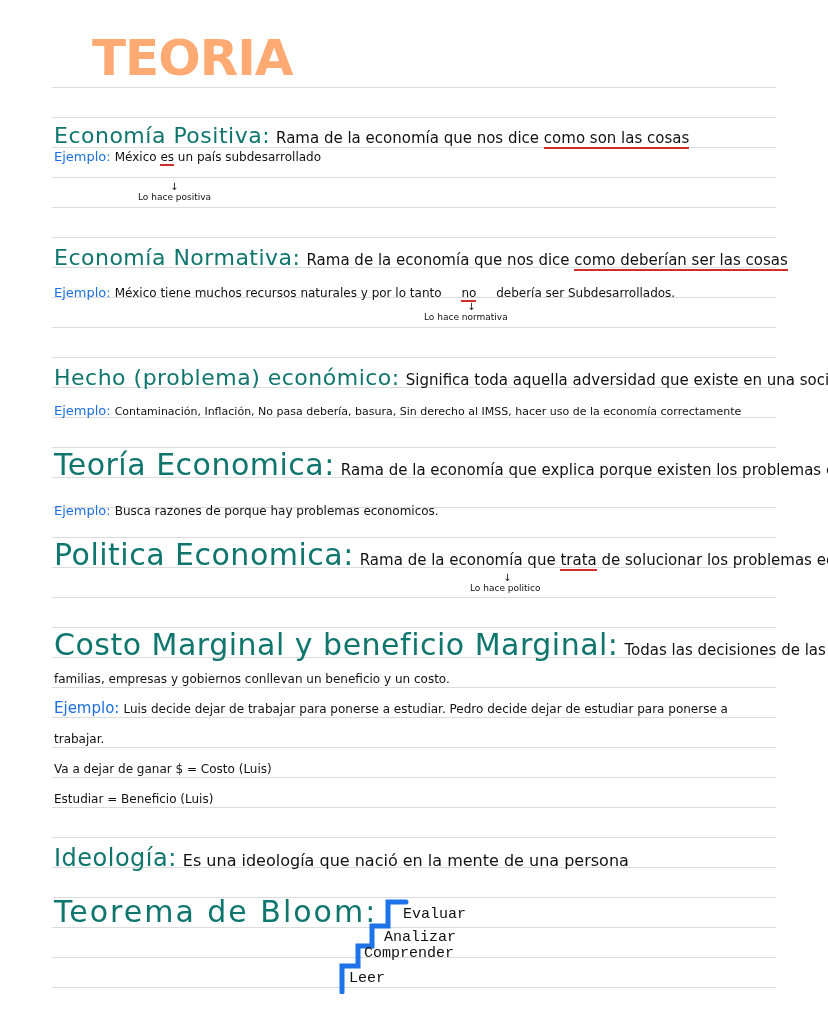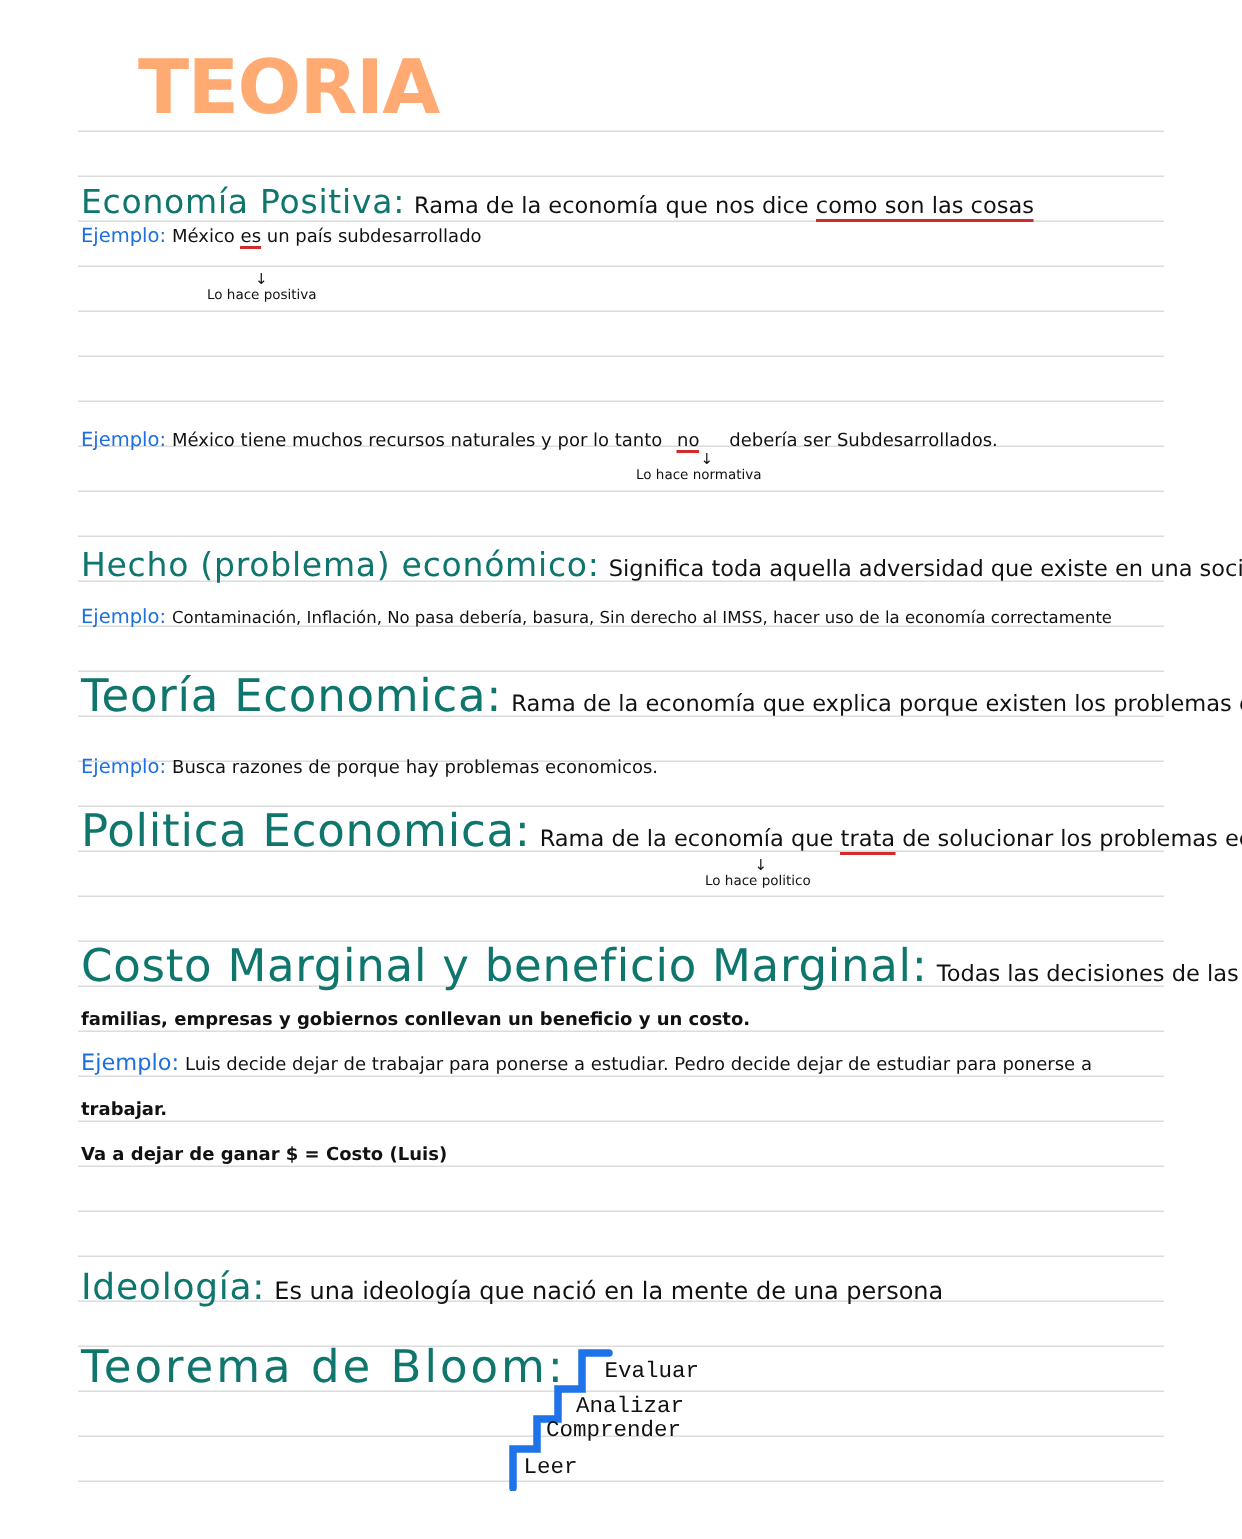--- a/index.html
+++ b/index.html
@@ -9,21 +9,21 @@
   .rule { position:absolute; left:52px; width:724px; height:1px; background:#dcdcdc; }
   .title { position:absolute; left:92px; top:28px; font-family:"DejaVu Sans", sans-serif;
            font-weight:bold; font-size:50px; letter-spacing:-1px; color:#ffaa73; line-height:60px; }
   .line { position:absolute; left:54px; white-space:nowrap; line-height:24px; }
   .term { color:#0f766e; font-size:22px; letter-spacing:0.5px; }
   .term.big { font-size:30px; }
   .def { color:#111; font-size:14px; margin-left:6px; }
   .def.lg { font-size:15px; }
   .ex-label { color:#1d6fe0; font-size:13px; }
   .ex-text { color:#111; font-size:12px; margin-left:4px; }
-  .plain { color:#111; font-size:12px;font-weight:bold; }
+  .plain { color:#111; font-size:12px; }
   .ul-red { border-bottom:2px solid #d22b2b; padding-bottom:0; }
   .note { position:absolute; font-size:9px; color:#111; white-space:nowrap; }
   .arrow { position:absolute; font-size:10px; color:#111; line-height:10px; }
   .bloom-stairs { position:absolute; left:338px; top:898px; width:120px; height:96px; }
   .bloom-label { position:absolute; font-size:15px; color:#111; white-space:nowrap;font-family:Liberation Mono, monospace; }
 </style>
 </head>
 <body>
 
 <div class="page">
@@ -64,22 +64,25 @@
 
   <div class="line" style="top:124px">
     <span class="term">Economía Positiva:</span><span class="def lg">Rama de la economía que nos dice </span><span class="def lg ul-red" style="margin-left:0">como son las cosas</span>
   </div>
   <div class="line" style="top:144px">
     <span class="ex-label">Ejemplo:</span><span class="ex-text">México </span><span class="ex-text ul-red" style="margin-left:0">es</span><span class="ex-text" style="margin-left:0"> un país subdesarrollado</span>
   </div>
   <div class="arrow" style="left:170px; top:182px">↓</div>
   <div class="note" style="left:138px; top:192px">Lo hace positiva</div>
 
+  <div class="line" style="top:246px">
+    <span class="term">Economía Normativa:</span><span class="def lg">Rama de la economía que nos dice </span><span class="def lg ul-red" style="margin-left:0">como deberían ser las cosas</span>
+  </div>
   <div class="line" style="top:280px">
-    <span class="ex-label">Ejemplo:</span><span class="ex-text">México tiene muchos recursos naturales y por lo tanto </span><span class="ex-text ul-red" style="margin-left:6px">no</span><span class="ex-text" style="margin-left:16px"> debería ser Subdesarrollados.</span>
+    <span class="ex-label">Ejemplo:</span><span class="ex-text">México tiene muchos recursos naturales y por lo tanto </span><span class="ex-text ul-red" style="margin-left:16px">no</span><span class="ex-text" style="margin-left:16px"> debería ser Subdesarrollados.</span>
   </div>
   <div class="arrow" style="left:467px; top:302px">↓</div>
   <div class="note" style="left:424px; top:312px">Lo hace normativa</div>
 
   <div class="line" style="top:366px">
     <span class="term">Hecho (problema) económico:</span><span class="def lg">Significa toda aquella adversidad que existe en una sociedad.</span>
   </div>
   <div class="line" style="top:398px">
     <span class="ex-label">Ejemplo:</span><span class="ex-text" style="font-size:11px">Contaminación, Inflación, No pasa debería, basura, Sin derecho al IMSS, hacer uso de la economía correctamente</span>
   </div>
@@ -105,20 +108,23 @@
   </div>
   <div class="line" style="top:696px">
     <span class="ex-label" style="font-size:15px">Ejemplo:</span><span class="ex-text">Luis decide dejar de trabajar para ponerse a estudiar. Pedro decide dejar de estudiar para ponerse a</span>
   </div>
   <div class="line" style="top:726px">
     <span class="plain">trabajar.</span>
   </div>
   <div class="line" style="top:756px">
     <span class="plain">Va a dejar de ganar $ = Costo (Luis)</span>
   </div>
+  <div class="line" style="top:786px">
+    <span class="plain">Estudiar = Beneficio (Luis)</span>
+  </div>
 
   <div class="line" style="top:846px">
     <span class="term" style="font-size:24px">Ideología:</span><span class="def" style="font-size:16px">Es una ideología que nació en la mente de una persona</span>
   </div>
 
   <div class="line" style="top:900px">
     <span class="term big" style="font-size:30px; letter-spacing:2px">Teorema de Bloom:</span>
   </div>
 
   <svg class="bloom-stairs" viewBox="0 0 120 96">

